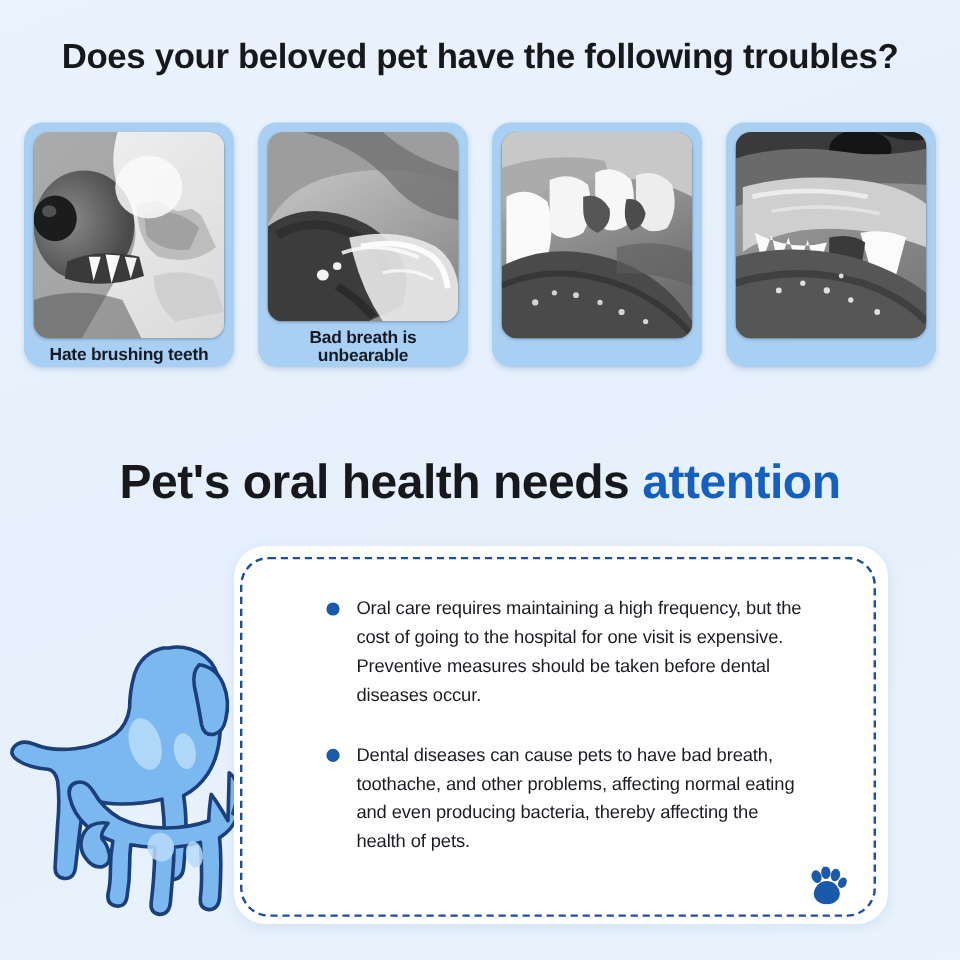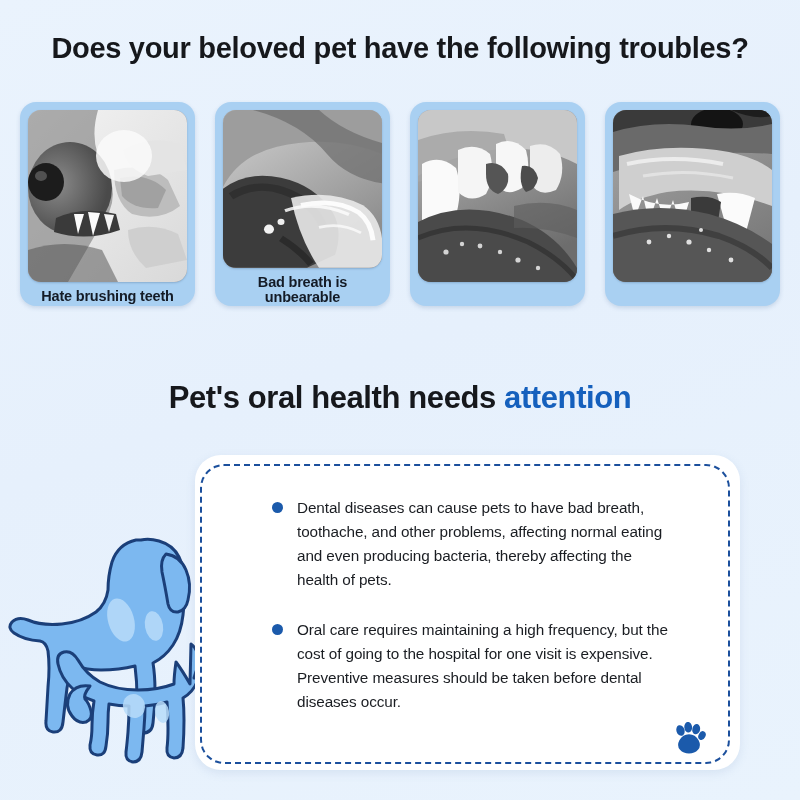--- a/index.html
+++ b/index.html
@@ -66,21 +66,21 @@
     line-height:1.08;
     color:#141b26;
     letter-spacing:-0.2px;
   }
 
   
   .subheadline {
     position:absolute;
     top:380px; left:0; width:800px;
     text-align:center;
-    font-size:31px;
+    font-size:40px;
     font-weight:700;
     color:#16181c;
     letter-spacing:-0.4px;
   }
   .subheadline .accent { color:#1560bd; }
 
   
   .panel {
     position:absolute;
     left:195px; top:455px;
@@ -362,25 +362,25 @@
       </g>
     </svg>
   </div>
 
   <div class="panel"></div>
   <div class="panel-dash"></div>
 
   <div class="bullets">
     <div class="bullet">
       <span class="dot"></span>
-      <span class="btext">Dental diseases can cause pets to have bad breath, toothache, and other problems, affecting normal eating and even producing bacteria, thereby affecting the health of pets.</span>
+      <span class="btext">Oral care requires maintaining a high frequency, but the cost of going to the hospital for one visit is expensive. Preventive measures should be taken before dental diseases occur.</span>
     </div>
     <div class="bullet">
       <span class="dot"></span>
-      <span class="btext">Oral care requires maintaining a high frequency, but the cost of going to the hospital for one visit is expensive. Preventive measures should be taken before dental diseases occur.</span>
+      <span class="btext">Dental diseases can cause pets to have bad breath, toothache, and other problems, affecting normal eating and even producing bacteria, thereby affecting the health of pets.</span>
     </div>
   </div>
 
   <div class="paw">
     <svg viewBox="0 0 34 32">
       <g fill="#1b5aab">
         <ellipse cx="8.5" cy="8.5" rx="4.1" ry="5.4" transform="rotate(-18 8.5 8.5)"></ellipse>
         <ellipse cx="16.2" cy="5.2" rx="3.9" ry="5.3" transform="rotate(-5 16.2 5.2)"></ellipse>
         <ellipse cx="24.2" cy="7.2" rx="3.9" ry="5.2" transform="rotate(12 24.2 7.2)"></ellipse>
         <ellipse cx="30" cy="13.6" rx="3.4" ry="4.6" transform="rotate(28 30 13.6)"></ellipse>

